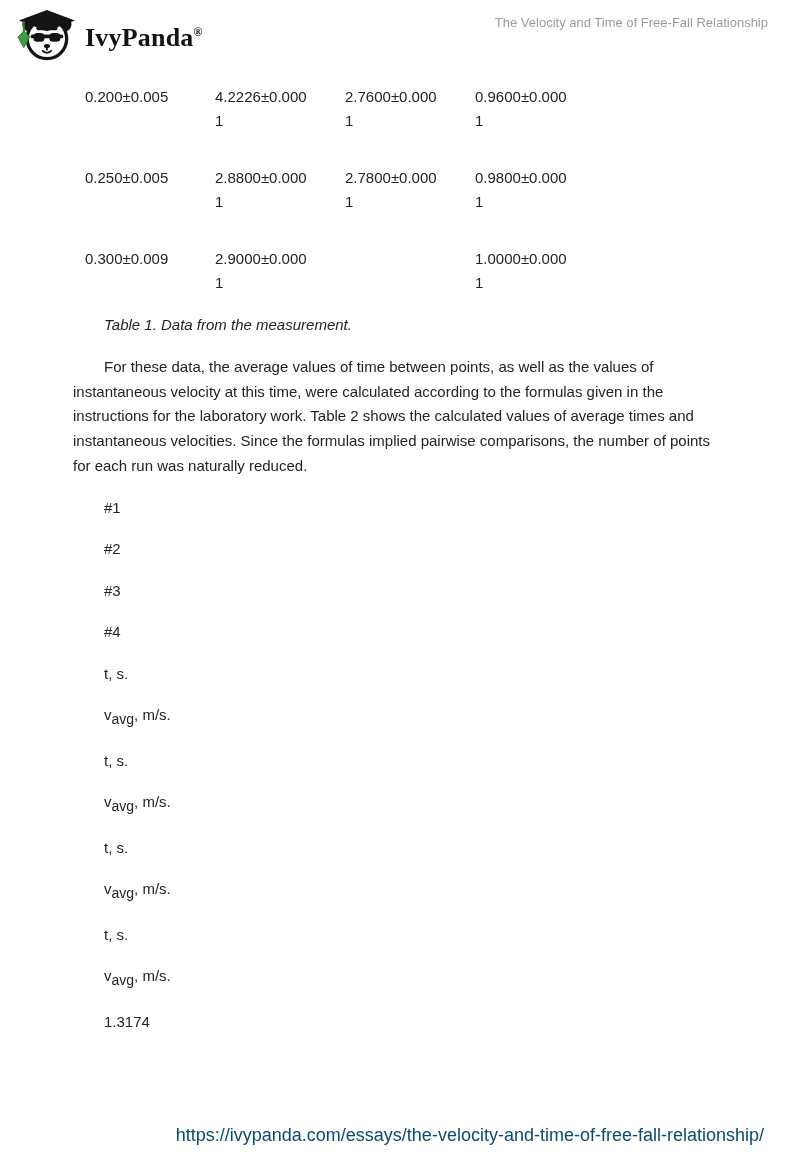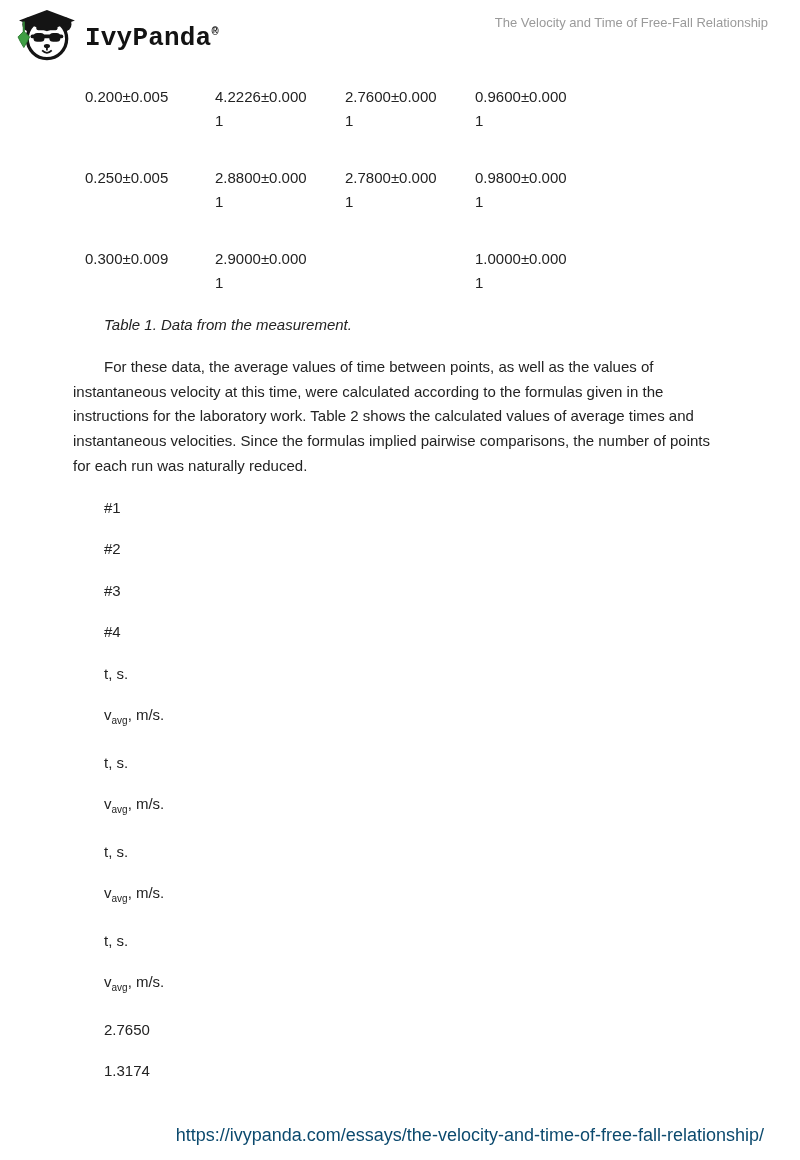--- a/index.html
+++ b/index.html
@@ -19,21 +19,21 @@
     top: 6px;
     left: 14px;
     right: 32px;
     display: flex;
     justify-content: space-between;
     align-items: flex-start;
   }
   .brand { display: flex; align-items: center; gap: 9px; }
   .brand-logo { display: block; }
   .brand-text {
-    font-family: Liberation Mono, monospace;
+    font-family: Liberation Serif, serif;
     font-weight: 700;
     font-size: 26px;
     color: #131313;
     letter-spacing: 0.2px;
     line-height: 52px;
   }
   .brand-text sup { font-size: 12px; font-weight: 700; }
   .doc-title {
     margin-top: 9px;
     font-size: 13px;
@@ -70,21 +70,21 @@
   .body-par {
     margin: 0 0 17px 0;
     line-height: 24.7px;
     text-indent: 31px;
   }
 
   .litem {
     margin: 0 0 17.5px 31px;
     line-height: 24px;
   }
-  .litem sub { font-size: 10px; }
+  .litem sub { font-size: 14px; }
 
   
   .footer-url {
     position: absolute;
     top: 1125px;
     right: 36px;
     font-size: 18px;
     color: #0c4a6e;
     text-decoration: none;
   }
@@ -162,20 +162,19 @@
         <p class="litem">#3</p>
         <p class="litem">#4</p>
         <p class="litem">t, s.</p>
         <p class="litem">v<sub>avg</sub>, m/s.</p>
         <p class="litem">t, s.</p>
         <p class="litem">v<sub>avg</sub>, m/s.</p>
         <p class="litem">t, s.</p>
         <p class="litem">v<sub>avg</sub>, m/s.</p>
         <p class="litem">t, s.</p>
         <p class="litem">v<sub>avg</sub>, m/s.</p>
-        <p class="litem">2.7650</p>
         <p class="litem">1.3174</p>
       </div>
   </div>
 
   <a class="footer-url" href="#">https://ivypanda.com/essays/the-velocity-and-time-of-free-fall-relationship/</a>
 
 </div>
 
 </body></html>

